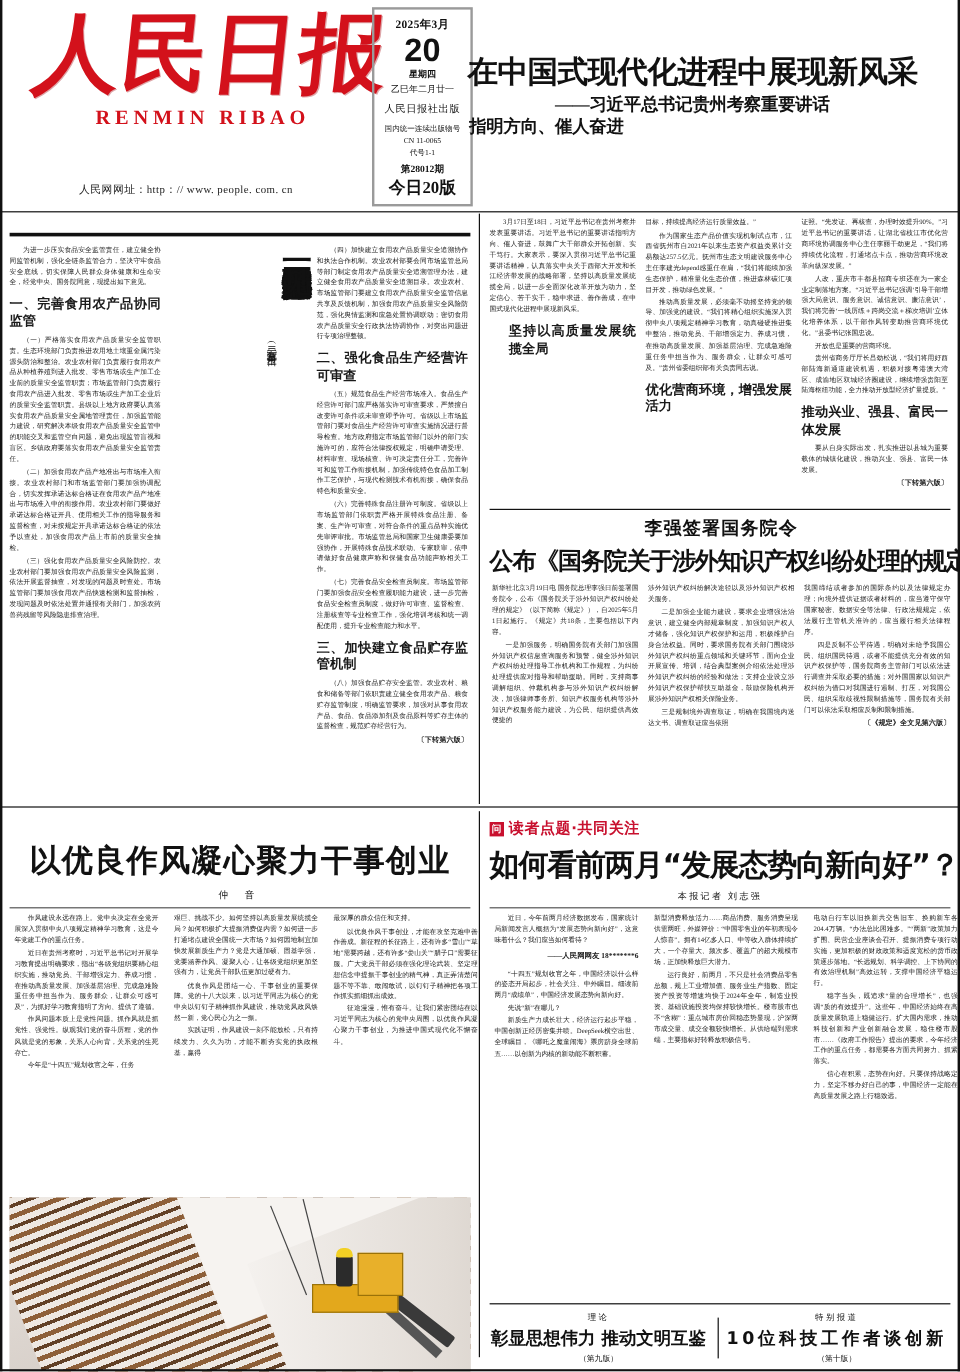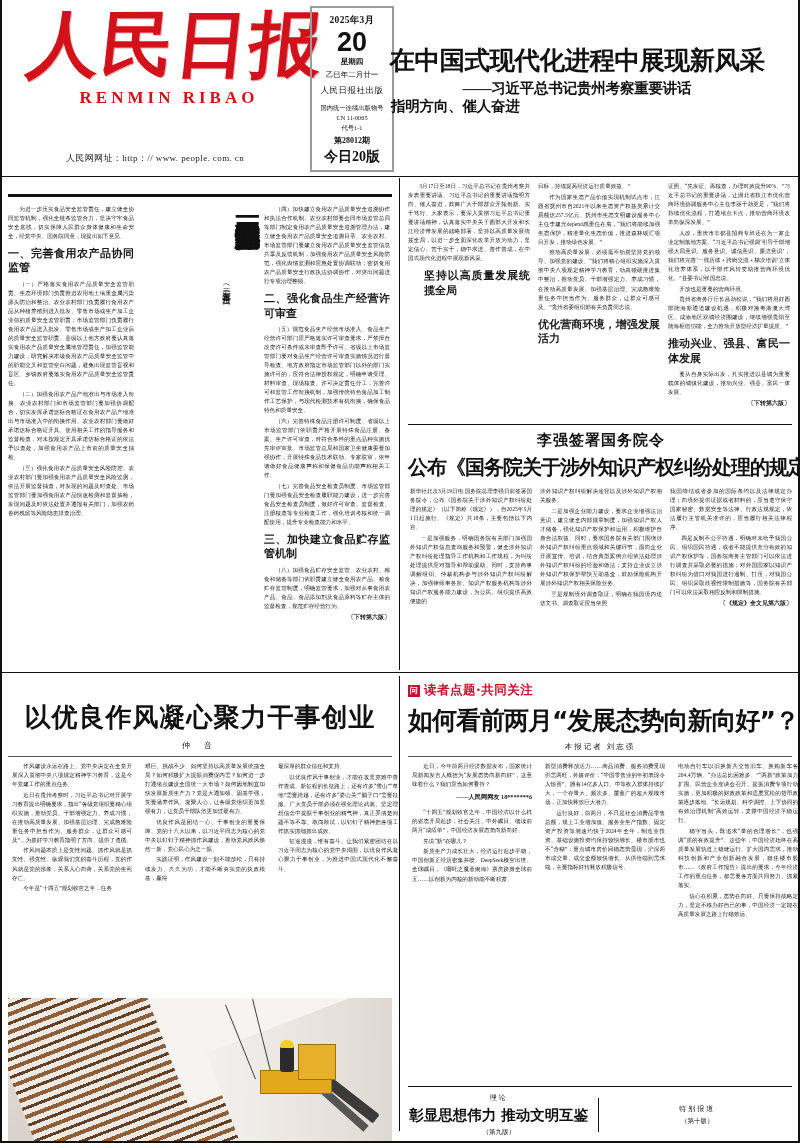--- a/index.html
+++ b/index.html
@@ -386,18 +386,19 @@
 
   <div class="promos">
     <div class="promo">
       <div class="kicker">理论</div>
       <div class="ptitle">彰显思想伟力  推动文明互鉴</div>
       <div class="pnum">（第九版）</div>
     </div>
     <div class="promo-div"></div>
     <div class="promo">
       <div class="kicker">特别报道</div>
+      <div class="ptitle sp">10位科技工作者谈创新</div>
       <div class="pnum">（第十版）</div>
     </div>
   </div>
 
   <div class="outer-border"></div>
 </div>
 
 </body></html>

